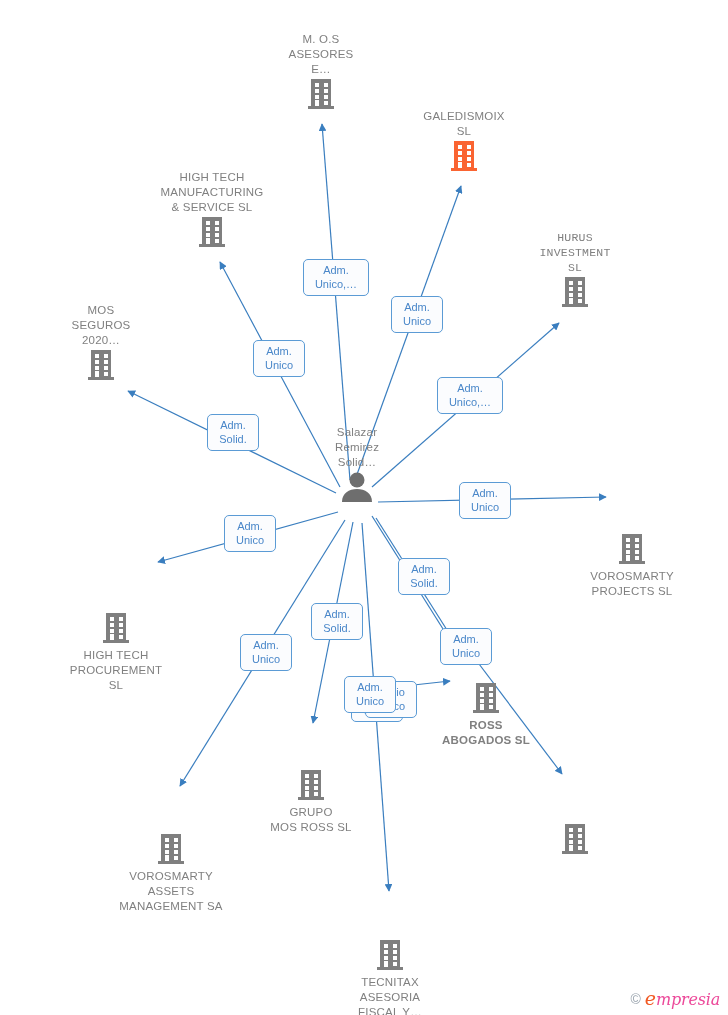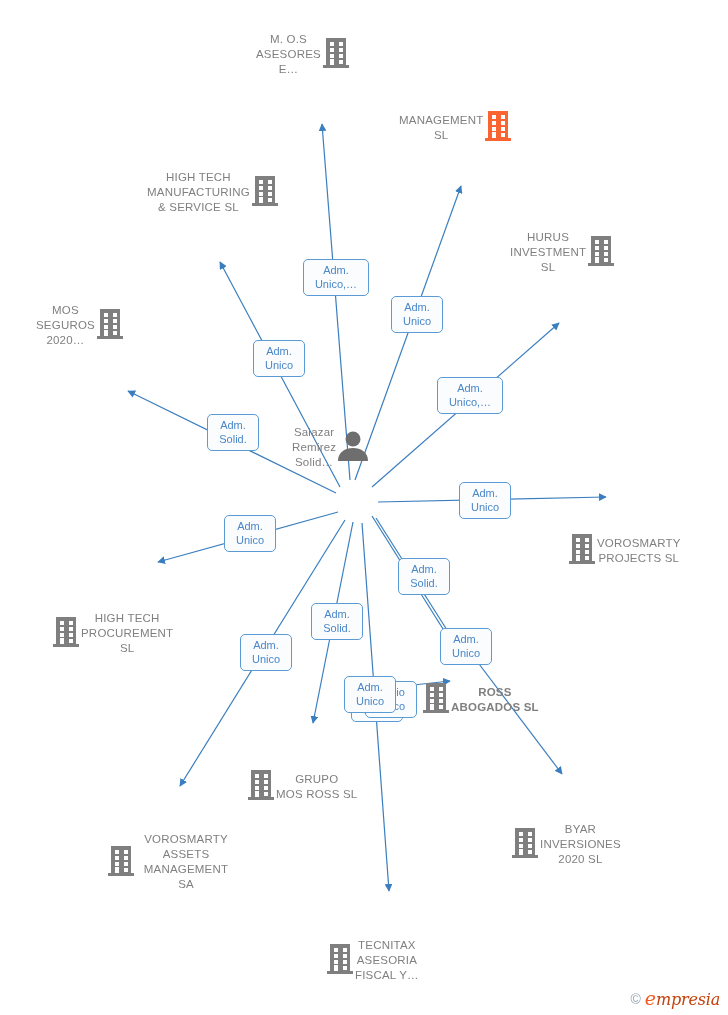--- a/index.html
+++ b/index.html
@@ -27,21 +27,21 @@
     width: 728px;
     height: 1015px;
     pointer-events: none;
   }
   .node {
     position: absolute;
     width: 130px;
     margin-left: -65px;
     text-align: center;
     display: flex;
-    flex-direction: row;
+    flex-direction: column;
     align-items: center;
   }
   .node-label {
     font-size: 11.5px;
     line-height: 15px;
     color: #808080;
     letter-spacing: 0.2px;
     white-space: pre-line;
   }
   .node-icon {
@@ -74,21 +74,21 @@
     font-size: 14px;
   }
   .wm-e {
     color: #f15a24;
     font-family: "DejaVu Serif", serif;
     font-style: italic;
     font-size: 19px;
     line-height: 19px;
   }
   .wm-text {
-    color: #c2410c;
+    color: #ec4899;
     font-family: "DejaVu Serif", serif;
     font-style: italic;
     font-size: 16px;
     letter-spacing: -0.2px;
   }
 </style>
 </head>
 <body>
 
 <div id="graph">
@@ -128,21 +128,21 @@
             <rect x="18" y="6" width="4" height="4" fill="#ffffff"></rect>
             <rect x="9" y="12" width="4" height="4" fill="#ffffff"></rect>
             <rect x="18" y="12" width="4" height="4" fill="#ffffff"></rect>
             <rect x="9" y="18" width="4" height="4" fill="#ffffff"></rect>
             <rect x="18" y="18" width="4" height="4" fill="#ffffff"></rect>
             <rect x="18" y="24" width="4" height="4" fill="#ffffff"></rect>
             <rect x="9" y="23" width="4" height="6" fill="#ffffff"></rect>
           </svg></div>
       </div>
       <div class="node" style="left: 464px; top: 109px;">
-        <div class="node-label">MANAGEMENT
+        <div class="node-label">GALEDISMOIX
 SL</div>
         <div class="node-icon"><svg width="30" height="33" viewBox="0 0 30 33">
             <path d="M5 2 H25 V29 H28 V32 H2 V29 H5 Z" fill="#fa6432"></path>
             <rect x="9" y="6" width="4" height="4" fill="#ffffff"></rect>
             <rect x="18" y="6" width="4" height="4" fill="#ffffff"></rect>
             <rect x="9" y="12" width="4" height="4" fill="#ffffff"></rect>
             <rect x="18" y="12" width="4" height="4" fill="#ffffff"></rect>
             <rect x="9" y="18" width="4" height="4" fill="#ffffff"></rect>
             <rect x="18" y="18" width="4" height="4" fill="#ffffff"></rect>
             <rect x="18" y="24" width="4" height="4" fill="#ffffff"></rect>
@@ -158,21 +158,21 @@
             <rect x="9" y="6" width="4" height="4" fill="#ffffff"></rect>
             <rect x="18" y="6" width="4" height="4" fill="#ffffff"></rect>
             <rect x="9" y="12" width="4" height="4" fill="#ffffff"></rect>
             <rect x="18" y="12" width="4" height="4" fill="#ffffff"></rect>
             <rect x="9" y="18" width="4" height="4" fill="#ffffff"></rect>
             <rect x="18" y="18" width="4" height="4" fill="#ffffff"></rect>
             <rect x="18" y="24" width="4" height="4" fill="#ffffff"></rect>
             <rect x="9" y="23" width="4" height="6" fill="#ffffff"></rect>
           </svg></div>
       </div>
-      <div class="node" style="left: 575px; top: 230px;">
+      <div class="node" style="left: 575px; top: 230px; font-family: Liberation Mono, monospace;">
         <div class="node-label">HURUS
 INVESTMENT
 SL</div>
         <div class="node-icon"><svg width="30" height="33" viewBox="0 0 30 33">
             <path d="M5 2 H25 V29 H28 V32 H2 V29 H5 Z" fill="#7f7f7f"></path>
             <rect x="9" y="6" width="4" height="4" fill="#ffffff"></rect>
             <rect x="18" y="6" width="4" height="4" fill="#ffffff"></rect>
             <rect x="9" y="12" width="4" height="4" fill="#ffffff"></rect>
             <rect x="18" y="12" width="4" height="4" fill="#ffffff"></rect>
             <rect x="9" y="18" width="4" height="4" fill="#ffffff"></rect>
@@ -263,23 +263,20 @@
             <path d="M5 2 H25 V29 H28 V32 H2 V29 H5 Z" fill="#7f7f7f"></path>
             <rect x="9" y="6" width="4" height="4" fill="#ffffff"></rect>
             <rect x="18" y="6" width="4" height="4" fill="#ffffff"></rect>
             <rect x="9" y="12" width="4" height="4" fill="#ffffff"></rect>
             <rect x="18" y="12" width="4" height="4" fill="#ffffff"></rect>
             <rect x="9" y="18" width="4" height="4" fill="#ffffff"></rect>
             <rect x="18" y="18" width="4" height="4" fill="#ffffff"></rect>
             <rect x="18" y="24" width="4" height="4" fill="#ffffff"></rect>
             <rect x="9" y="23" width="4" height="6" fill="#ffffff"></rect>
           </svg></div>
-        <div class="node-label">BYAR
-INVERSIONES
-2020  SL</div>
       </div>
       <div class="node" style="left: 171px; top: 832px;">
         <div class="node-icon"><svg width="30" height="33" viewBox="0 0 30 33">
             <path d="M5 2 H25 V29 H28 V32 H2 V29 H5 Z" fill="#7f7f7f"></path>
             <rect x="9" y="6" width="4" height="4" fill="#ffffff"></rect>
             <rect x="18" y="6" width="4" height="4" fill="#ffffff"></rect>
             <rect x="9" y="12" width="4" height="4" fill="#ffffff"></rect>
             <rect x="18" y="12" width="4" height="4" fill="#ffffff"></rect>
             <rect x="9" y="18" width="4" height="4" fill="#ffffff"></rect>
             <rect x="18" y="18" width="4" height="4" fill="#ffffff"></rect>

